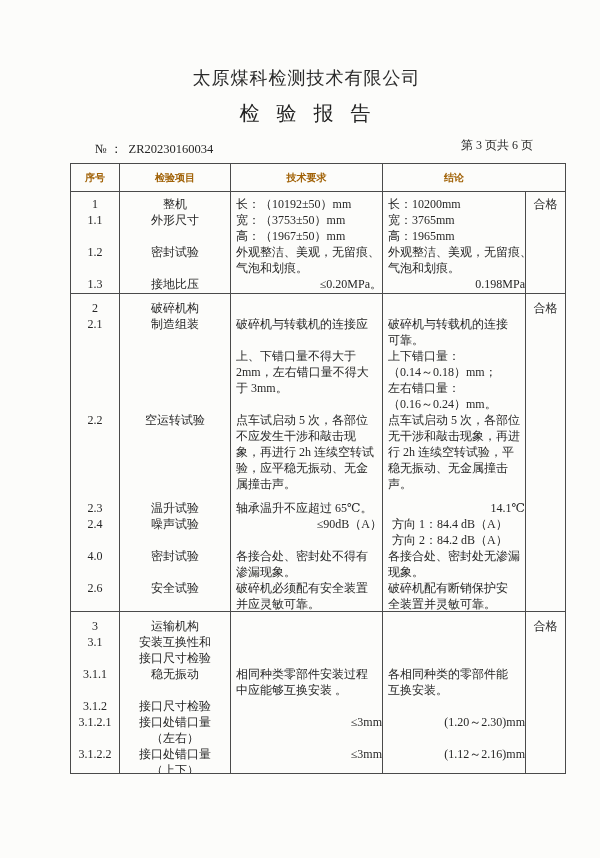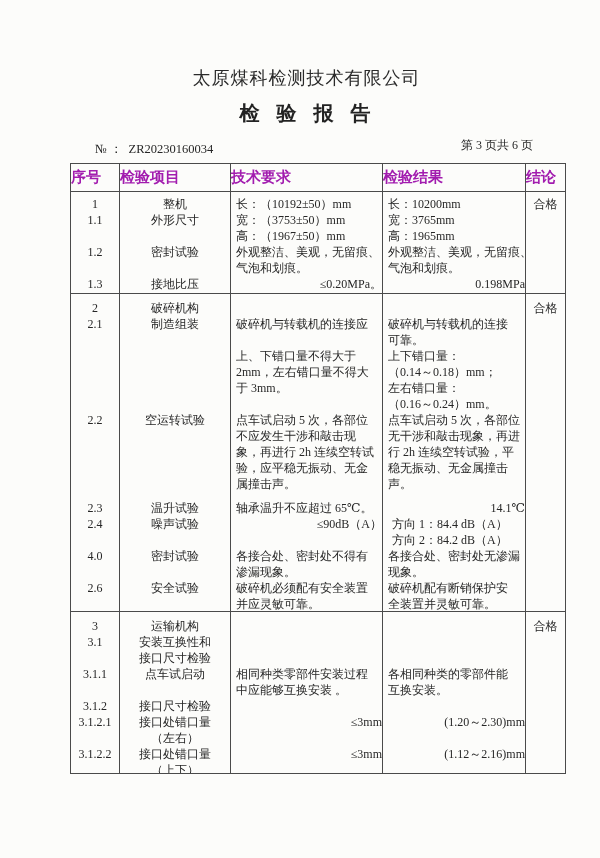--- a/index.html
+++ b/index.html
@@ -7,39 +7,39 @@
     position:relative; width:600px; height:858px; overflow:hidden;
     background:#fcfcfa; color:#262626;
     font-family:"Liberation Serif","DejaVu Serif",serif;
   }
   .company {
     position:absolute; left:13px; right:0; top:66px; text-align:center;
     font-size:18px; letter-spacing:1px; color:#2a2a2a;
   }
   .report-title {
     position:absolute; left:16px; right:0; top:100px; text-align:center;
-    font-size:20px; font-weight:bold; letter-spacing:6px; color:#222;
+    font-size:20px; font-weight:normal; letter-spacing:6px; color:#222;
   }
   .no-line { position:absolute; left:95px; top:141px; font-size:12.5px; }
   .no-line .lbl { margin-right:6px; }
   .page-info { position:absolute; right:67px; top:137px; font-size:12px; }
   .tbl {
     position:absolute; left:70px; top:163px; width:494px;
     border:1.4px solid #4a4a4a;
   }
   .trow {
     display:grid; grid-template-columns:48px 111px 152px 143px 40px;
     position:relative;
   }
   .trow.sec { border-top:1px solid #4a4a4a; }
   .cell { position:relative; overflow:hidden; }
   .cell + .cell { border-left:1px solid #4a4a4a; }
   .th {
-    height:27px; line-height:27px; 
-    font-weight:bold; font-size:15px; color:#a21caf;
+    height:27px; line-height:27px; text-align:center;
+    font-weight:bold; font-size:10px; color:#a16207;
   }
   .ln {
     position:absolute; left:5px; right:3px; height:16px; line-height:16px;
     font-size:12px; white-space:nowrap;
   }
   .cell.mid .ln { left:0; right:0; text-align:center; }
   .ln.c { left:0; right:0; text-align:right; }
 </style>
 </head>
 <body>
@@ -53,21 +53,20 @@
     <span class="lbl">№ ：</span><span>ZR20230160034</span>
   </div>
   <div class="page-info">第 3 页共 6 页</div>
 
   <div class="tbl">
 
     <div class="trow">
       <div class="cell th">序号</div>
       <div class="cell th">检验项目</div>
       <div class="cell th">技术要求</div>
-      <div class="cell th">检验结果</div>
       <div class="cell th">结论</div>
     </div>
 
     <div class="trow sec" style="height:101px">
       <div class="cell mid">
         <div class="ln" style="top:4px">1</div>
         <div class="ln" style="top:20px">1.1</div>
         <div class="ln" style="top:52px">1.2</div>
         <div class="ln" style="top:84px">1.3</div>
       </div>
@@ -165,21 +164,21 @@
         <div class="ln" style="top:22px">3.1</div>
         <div class="ln" style="top:54px">3.1.1</div>
         <div class="ln" style="top:86px">3.1.2</div>
         <div class="ln" style="top:102px">3.1.2.1</div>
         <div class="ln" style="top:134px">3.1.2.2</div>
       </div>
       <div class="cell mid">
         <div class="ln" style="top:6px">运输机构</div>
         <div class="ln" style="top:22px">安装互换性和</div>
         <div class="ln" style="top:38px">接口尺寸检验</div>
-        <div class="ln" style="top:54px">点车试启动</div>
+        <div class="ln" style="top:54px">稳无振动</div>
         <div class="ln" style="top:86px">接口尺寸检验</div>
         <div class="ln" style="top:102px">接口处错口量</div>
         <div class="ln" style="top:118px">（左右）</div>
         <div class="ln" style="top:134px">接口处错口量</div>
         <div class="ln" style="top:150px">（上下）</div>
       </div>
       <div class="cell">
         <div class="ln" style="top:54px">相同种类零部件安装过程</div>
         <div class="ln" style="top:70px">中应能够互换安装 。</div>
         <div class="ln c" style="top:102px">≤3mm</div>

